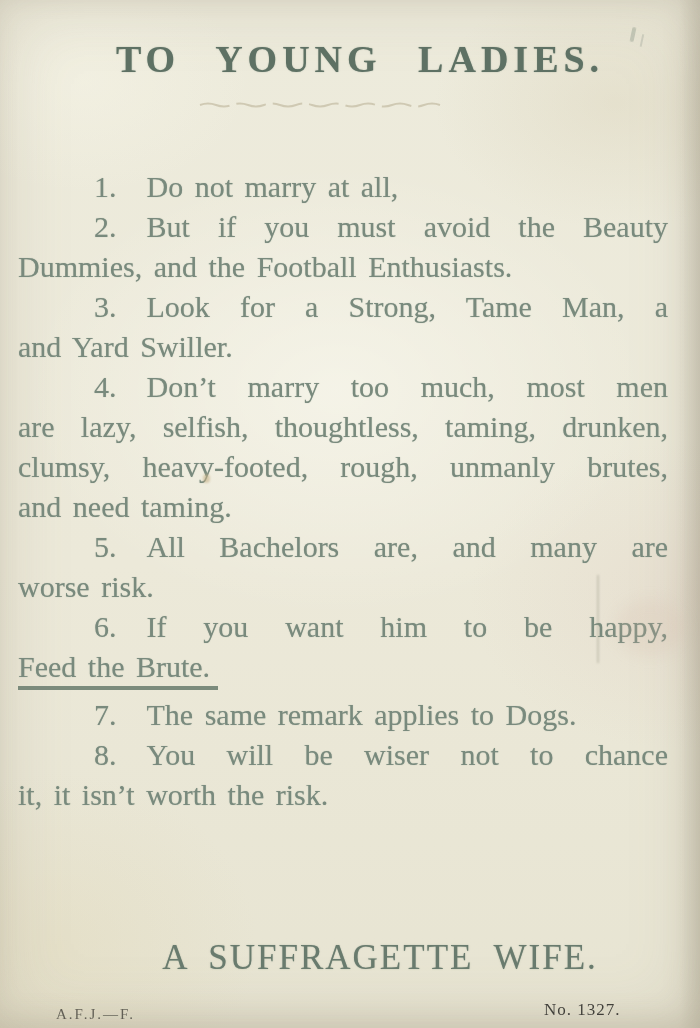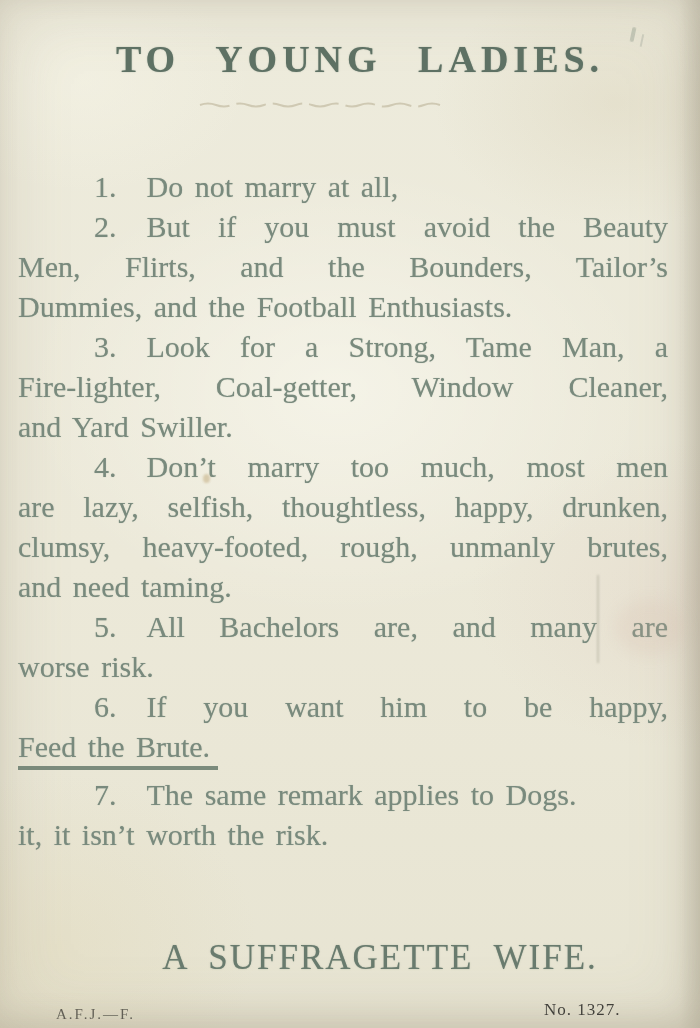--- a/index.html
+++ b/index.html
@@ -108,52 +108,51 @@
 <div class="smudge-title"></div>
 
 <div class="advice-list">
 
   <p class="item">
     <span class="line open end"><span class="num">1.</span><span>Do not marry at all,</span></span>
   </p>
 
   <p class="item">
     <span class="line open"><span class="num">2.</span><span>But if you must avoid the Beauty</span></span>
-    <span class="line">Men, Flirts, and the Bounders, Tailor’s</span>
     <span class="line end">Dummies, and the Football Enthusiasts.</span>
   </p>
 
   <p class="item">
     <span class="line open"><span class="num">3.</span><span>Look for a Strong, Tame Man, a</span></span>
-    <span class="line">Fire-lighter, Coal-getter, Window Cleaner,</span>
     <span class="line end">and Yard Swiller.</span>
   </p>
 
   <p class="item">
     <span class="line open"><span class="num">4.</span><span>Don’t marry too much, most men</span></span>
-    <span class="line">are lazy, selfish, thoughtless, happy, drunken,</span>
+    <span class="line">are lazy, selfish, thoughtless, taming, drunken,</span>
     <span class="line">clumsy, heavy-footed, rough, unmanly brutes,</span>
     <span class="line end">and need taming.</span>
   </p>
 
   <p class="item">
     <span class="line open"><span class="num">5.</span><span>All Bachelors are, and many are</span></span>
     <span class="line end">worse risk.</span>
   </p>
 
   <p class="item">
     <span class="line open"><span class="num">6.</span><span>If you want him to be happy,</span></span>
     <span class="line end"><span class="underlined">Feed the Brute.</span></span>
   </p>
 
   <p class="item gap-before">
     <span class="line open end"><span class="num">7.</span><span>The same remark applies to Dogs.</span></span>
   </p>
 
   <p class="item">
+    <span class="line open"><span class="num">8.</span><span>You will be wiser not to chance</span></span>
     <span class="line end">it, it isn’t worth the risk.</span>
   </p>
 
 </div>
 
 <div class="signature">A SUFFRAGETTE WIFE.</div>
 
 <div class="imprint-left">A.F.J.—F.</div>
 <div class="imprint-right">No. 1327.</div>
 

